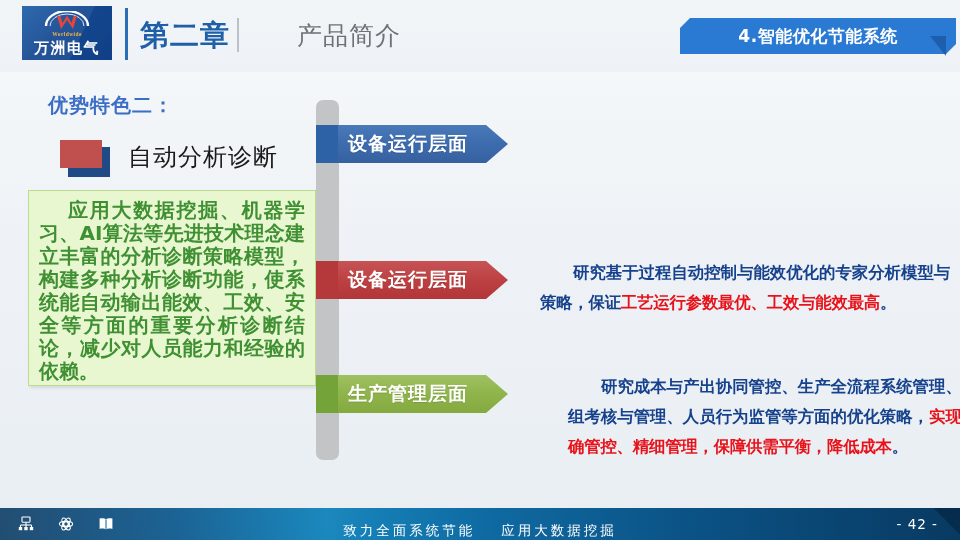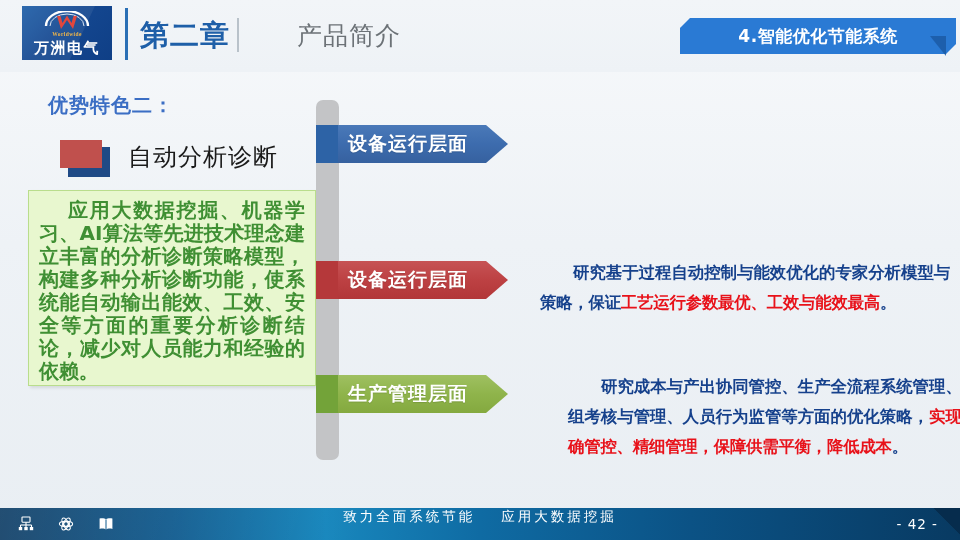--- a/index.html
+++ b/index.html
@@ -175,21 +175,21 @@
     content:"";position:absolute;left:0;top:0;width:520px;height:32px;
     background:linear-gradient(110deg,rgba(255,255,255,.10) 0%,rgba(255,255,255,0) 70%);
   }
   .footer-icons{
     position:absolute;left:18px;top:0;height:32px;
     display:flex;align-items:center;gap:24px;
   }
   .footer-icons svg{display:block;}
   .footer-slogan{
     position:absolute;left:0;right:0;top:0;height:32px;
-    display:flex;align-items:flex-start;justify-content:center;gap:26px;
+    display:flex;align-items:flex-end;justify-content:center;gap:26px;
     color:#ffffff;font-size:13.5px;letter-spacing:3px;
     font-family:"DejaVu Sans",sans-serif;
   }
   .footer-page{
     position:absolute;right:22px;top:0;height:32px;
     display:flex;align-items:center;
     color:#ffffff;font-size:13.5px;letter-spacing:1px;
     font-family:"DejaVu Sans",sans-serif;
   }
   .footer-corner{

